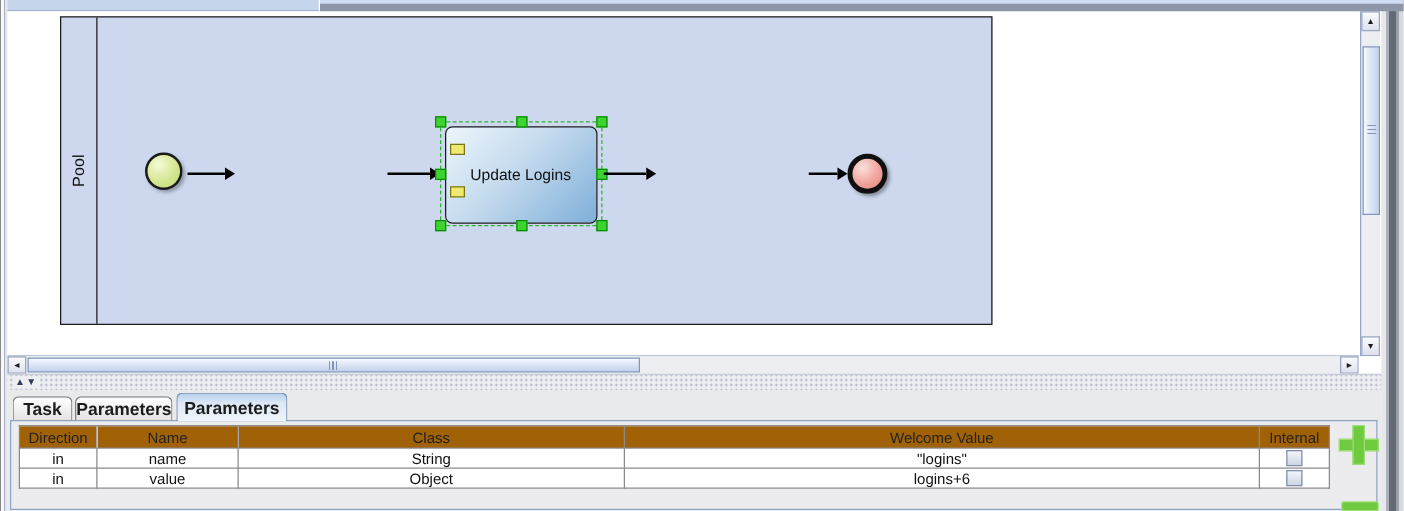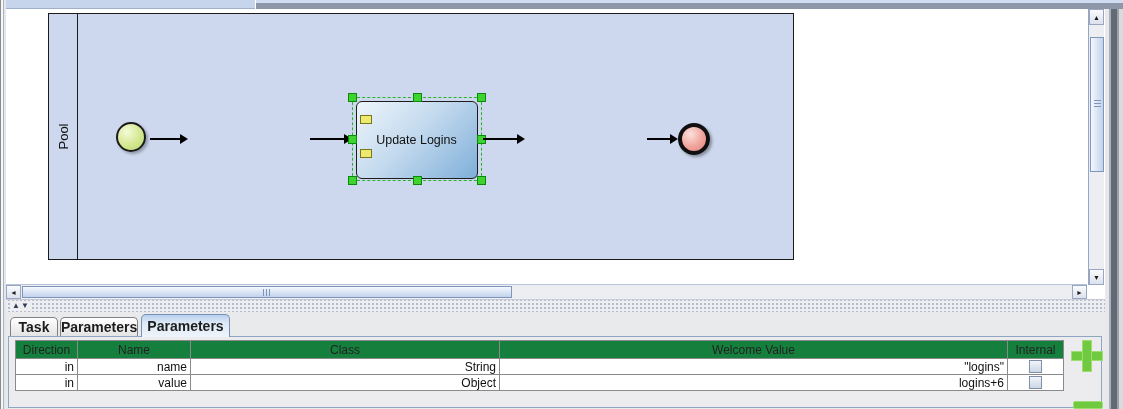--- a/index.html
+++ b/index.html
@@ -77,22 +77,22 @@
   .tab-task { left:4px; width:48px; }
   .tab-properties { left:54px; width:78px; }
   .tab-parameters { left:135px; width:89px; }
 
   .tab-content { position:absolute; left:2px; top:24px; width:1094px; height:72px;
     border:1px solid #8fa5c4; background:#ececee; z-index:2; }
 
   table.params { position:absolute; left:6px; top:3px; border-collapse:collapse; table-layout:fixed; background:#ffffff; }
   table.params th, table.params td { border:1px solid #8a8a8a; font-size:12px; font-weight:normal; color:#111;
     height:16px; padding:0 3px; overflow:hidden; white-space:nowrap; }
-  table.params th { background:#15803d; text-align:center; height:18px; color:#222; }
-  table.params td { text-align:right; }
+  table.params th { background:#a16207; text-align:center; height:18px; color:#222; }
+  table.params td { text-align:center; }
   .col-direction { width:62px; } .col-name { width:113px; } .col-class { width:309px; }
   .col-initial { width:508px; } .col-internal { width:56px; }
   .checkbox { width:13px; height:13px; margin:0 auto; border:1px solid #7f8fa8;
     background:linear-gradient(180deg,#f2f5fa,#ccd6e6); }
 
   .add-btn { position:absolute; left:1062px; top:3px; width:30px; height:30px; z-index:3; }
   .add-btn::before { content:''; position:absolute; left:0; top:11px; width:30px; height:8px; background:#6fca40; border:1px solid #9ddd74; }
   .add-btn::after  { content:''; position:absolute; left:11px; top:0; width:8px; height:30px; background:#6fca40; border:1px solid #9ddd74; }
   .remove-btn { position:absolute; left:1064px; top:64px; width:30px; height:8px; background:#6fca40; border:1px solid #9ddd74; border-radius:2px; z-index:3; }
 </style>

